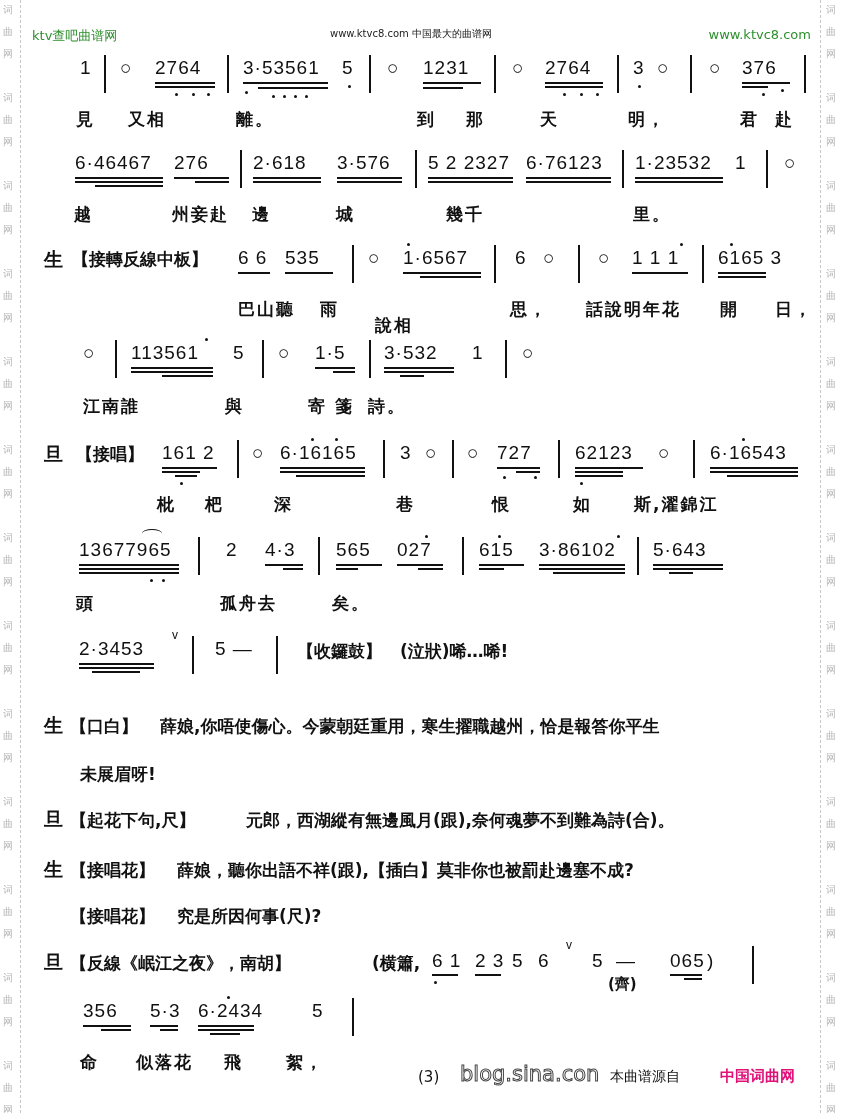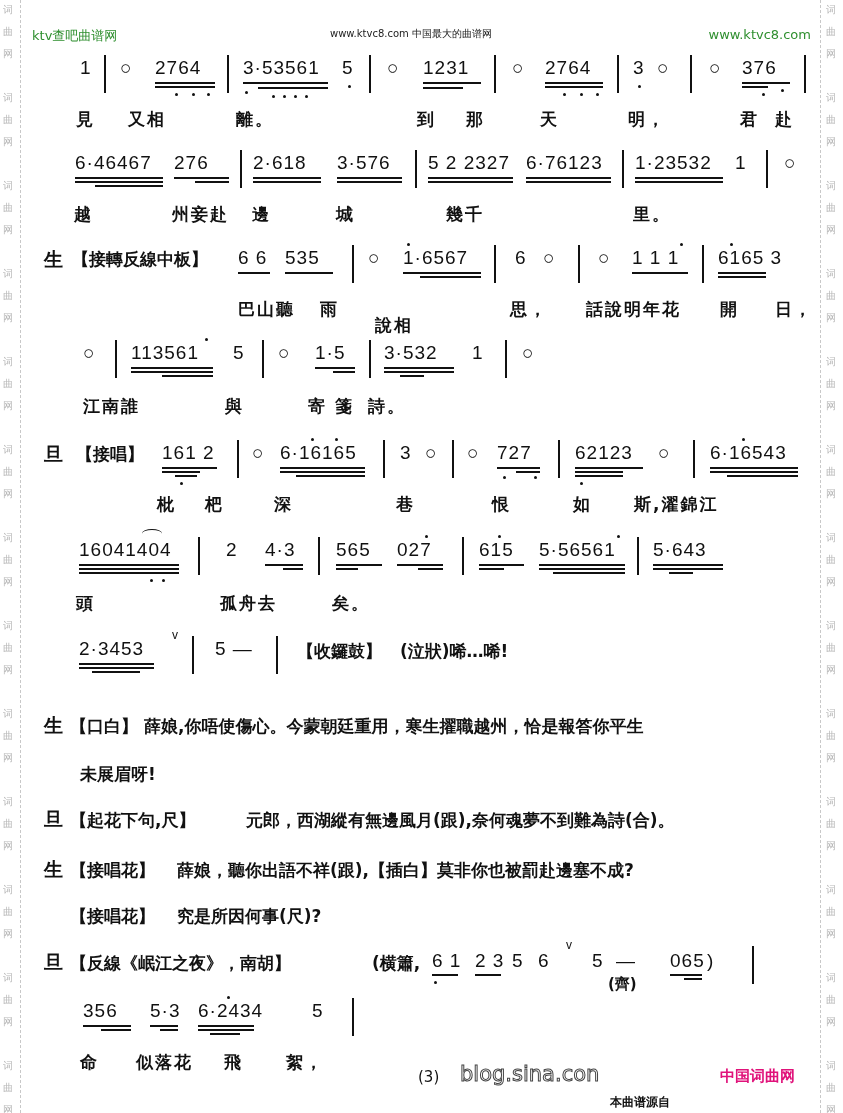--- a/index.html
+++ b/index.html
@@ -314,21 +314,21 @@
   <span class="ly" style="left:157px;top:53px;">枇</span>
   <span class="ly" style="left:205px;top:53px;">杷</span>
   <span class="ly" style="left:274px;top:53px;">深</span>
   <span class="ly" style="left:396px;top:53px;">巷</span>
   <span class="ly" style="left:492px;top:53px;">恨</span>
   <span class="ly" style="left:573px;top:53px;">如</span>
   <span class="ly" style="left:634px;top:53px;">斯,濯錦江</span>
 </div>
 
 <div class="row" style="top:537px;">
-  <span class="n" style="left:79px;top:2px;">16041404</span>
+  <span class="n" style="left:79px;top:2px;">13677965</span>
   <div style="position:absolute;left:142px;top:-8px;width:20px;height:8px;border-top:1.5px solid #111;border-radius:50% 50% 0 0;"></div>
   <div class="ul" style="left:79px;top:27px;width:100px;"></div>
   <div class="ul" style="left:79px;top:31px;width:100px;"></div>
   <div class="ul" style="left:79px;top:35px;width:100px;"></div>
   <div class="dot" style="left:150px;top:42px;"></div>
   <div class="dot" style="left:162px;top:42px;"></div>
   <div class="bar" style="left:198px;top:0;"></div>
   <span class="n" style="left:226px;top:2px;">2</span>
   <span class="n" style="left:265px;top:2px;">4·3</span>
   <div class="ul" style="left:265px;top:27px;width:38px;"></div>
@@ -339,21 +339,21 @@
   <div class="ul" style="left:336px;top:31px;width:22px;"></div>
   <span class="n" style="left:397px;top:2px;">027</span>
   <div class="dot" style="left:425px;top:-2px;"></div>
   <div class="ul" style="left:397px;top:27px;width:46px;"></div>
   <div class="ul" style="left:418px;top:31px;width:25px;"></div>
   <div class="bar" style="left:462px;top:0;"></div>
   <span class="n" style="left:479px;top:2px;">615</span>
   <div class="dot" style="left:498px;top:-2px;"></div>
   <div class="ul" style="left:479px;top:27px;width:45px;"></div>
   <div class="ul" style="left:479px;top:31px;width:25px;"></div>
-  <span class="n" style="left:539px;top:2px;">5·56561</span>
+  <span class="n" style="left:539px;top:2px;">3·86102</span>
   <div class="dot" style="left:617px;top:-2px;"></div>
   <div class="ul" style="left:539px;top:27px;width:86px;"></div>
   <div class="ul" style="left:539px;top:31px;width:86px;"></div>
   <div class="ul" style="left:553px;top:35px;width:72px;"></div>
   <div class="bar" style="left:637px;top:0;"></div>
   <span class="n" style="left:653px;top:2px;">5·643</span>
   <div class="ul" style="left:653px;top:27px;width:70px;"></div>
   <div class="ul" style="left:653px;top:31px;width:70px;"></div>
   <div class="ul" style="left:669px;top:35px;width:24px;"></div>
   <span class="ly" style="left:76px;top:55px;">頭</span>
@@ -370,21 +370,21 @@
   <div class="bar" style="left:192px;top:4px;"></div>
   <span class="n" style="left:215px;top:6px;">5 —</span>
   <div class="bar" style="left:276px;top:4px;"></div>
   <span class="tag" style="left:297px;top:8px;">【收鑼鼓】</span>
   <span class="txt" style="left:400px;top:8px;">(泣狀)唏…唏!</span>
 </div>
 
 <div class="row" style="top:713px;">
   <span class="role" style="left:44px;top:0;">生</span>
   <span class="tag" style="left:70px;top:2px;">【口白】</span>
-  <span class="txt" style="left:144px;top:2px;">薛娘,你唔使傷心。今蒙朝廷重用，寒生擢職越州，恰是報答你平生</span>
+  <span class="txt" style="left:160px;top:2px;">薛娘,你唔使傷心。今蒙朝廷重用，寒生擢職越州，恰是報答你平生</span>
   <span class="txt" style="left:80px;top:50px;">未展眉呀!</span>
 </div>
 
 <div class="row" style="top:807px;">
   <span class="role" style="left:44px;top:0;">旦</span>
   <span class="tag" style="left:70px;top:2px;">【起花下句,尺】</span>
   <span class="txt" style="left:246px;top:2px;">元郎，西湖縱有無邊風月(跟),奈何魂夢不到難為詩(合)。</span>
 </div>
 
 <div class="row" style="top:857px;">
@@ -432,14 +432,14 @@
   <span class="n" style="left:312px;top:2px;">5</span>
   <div class="bar" style="left:352px;top:0;"></div>
   <span class="ly" style="left:80px;top:53px;">命</span>
   <span class="ly" style="left:136px;top:53px;">似落花</span>
   <span class="ly" style="left:224px;top:53px;">飛</span>
   <span class="ly" style="left:286px;top:53px;">絮，</span>
 </div>
 
 <span class="foot" style="left:418px;font-size:15px;top:1068px;">(3)</span>
 <span class="foot" style="left:460px;font-size:21px;color:#fff;-webkit-text-stroke:1px #444;top:1062px;">blog.sina.con</span>
-<span class="foot" style="left:610px;font-size:12px;font-weight:bold;top:1068px;margin-top:26px;">本曲谱源自</span>
+<span class="foot" style="left:610px;font-size:14px;font-weight:normal;top:1068px;">本曲谱源自</span>
 <span class="foot" style="left:720px;font-size:15px;font-weight:bold;color:#e0127a;top:1067px;">中国词曲网</span>
 
 </body></html>

